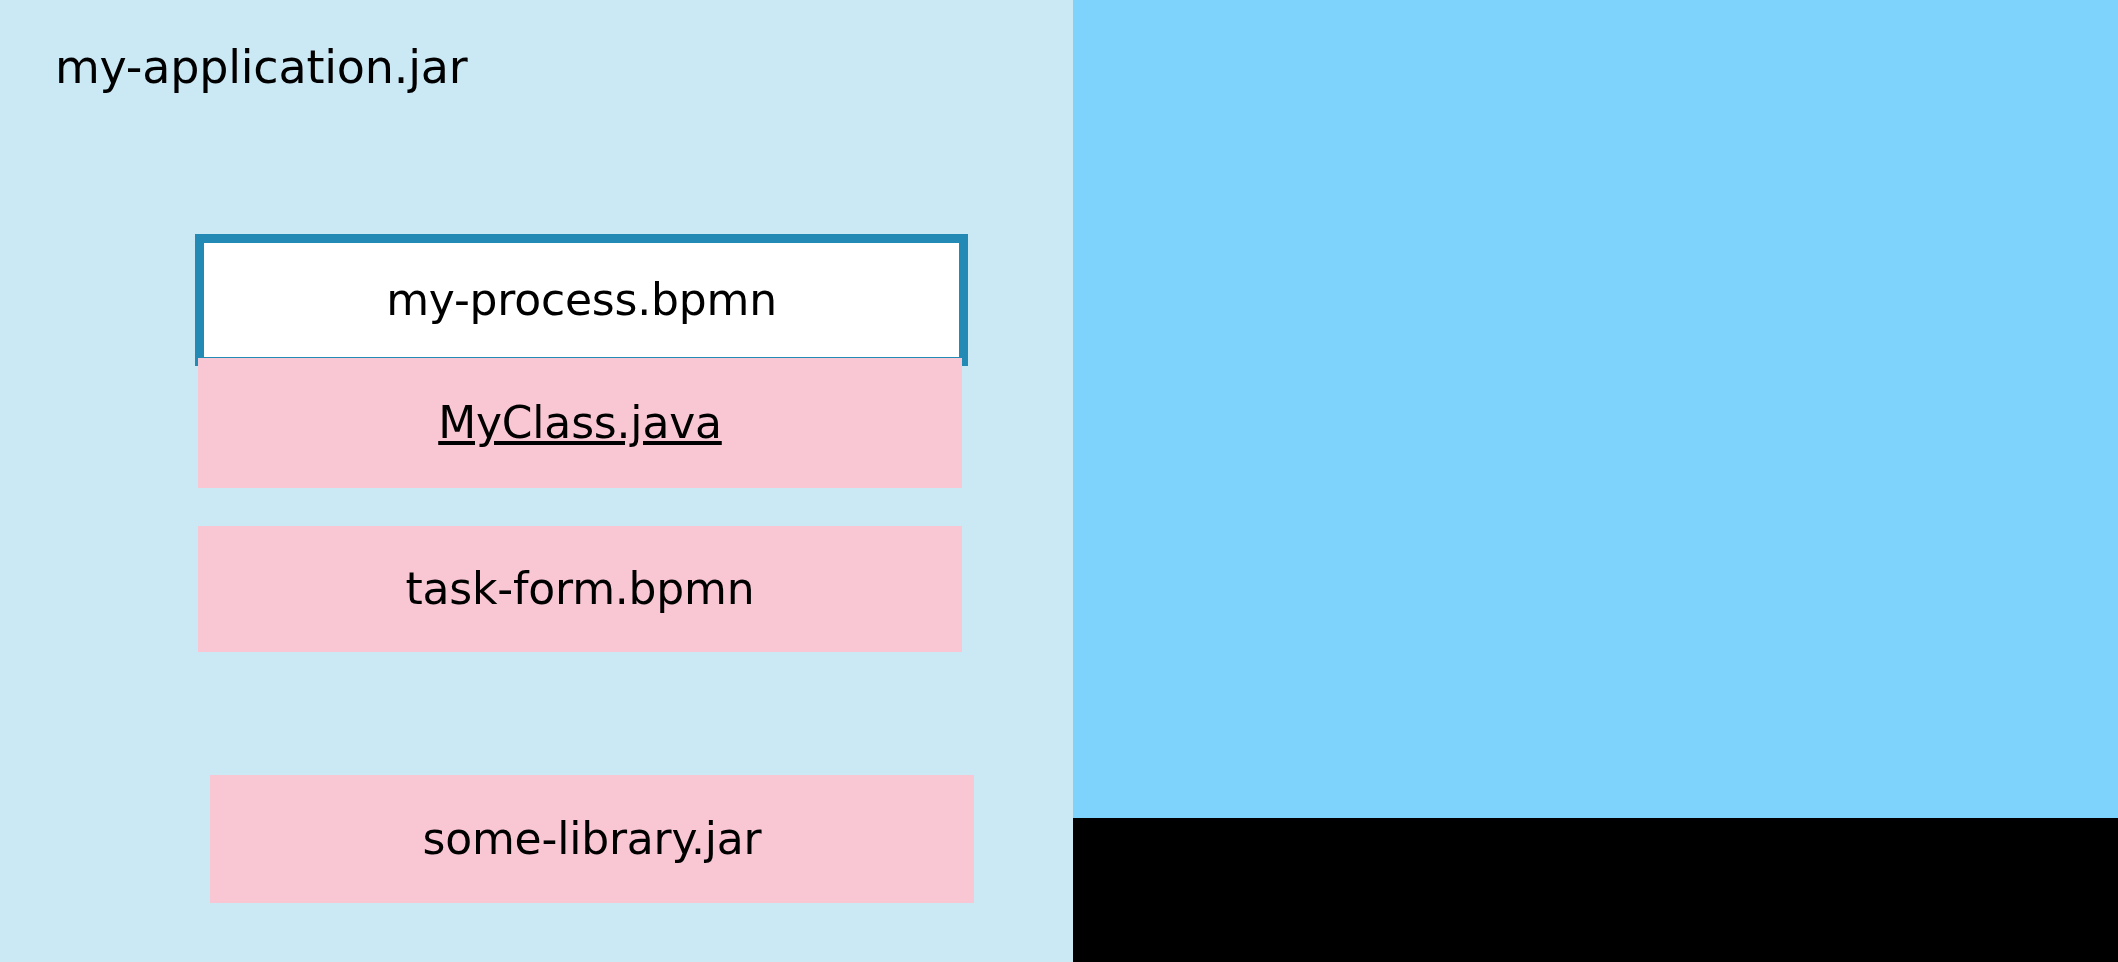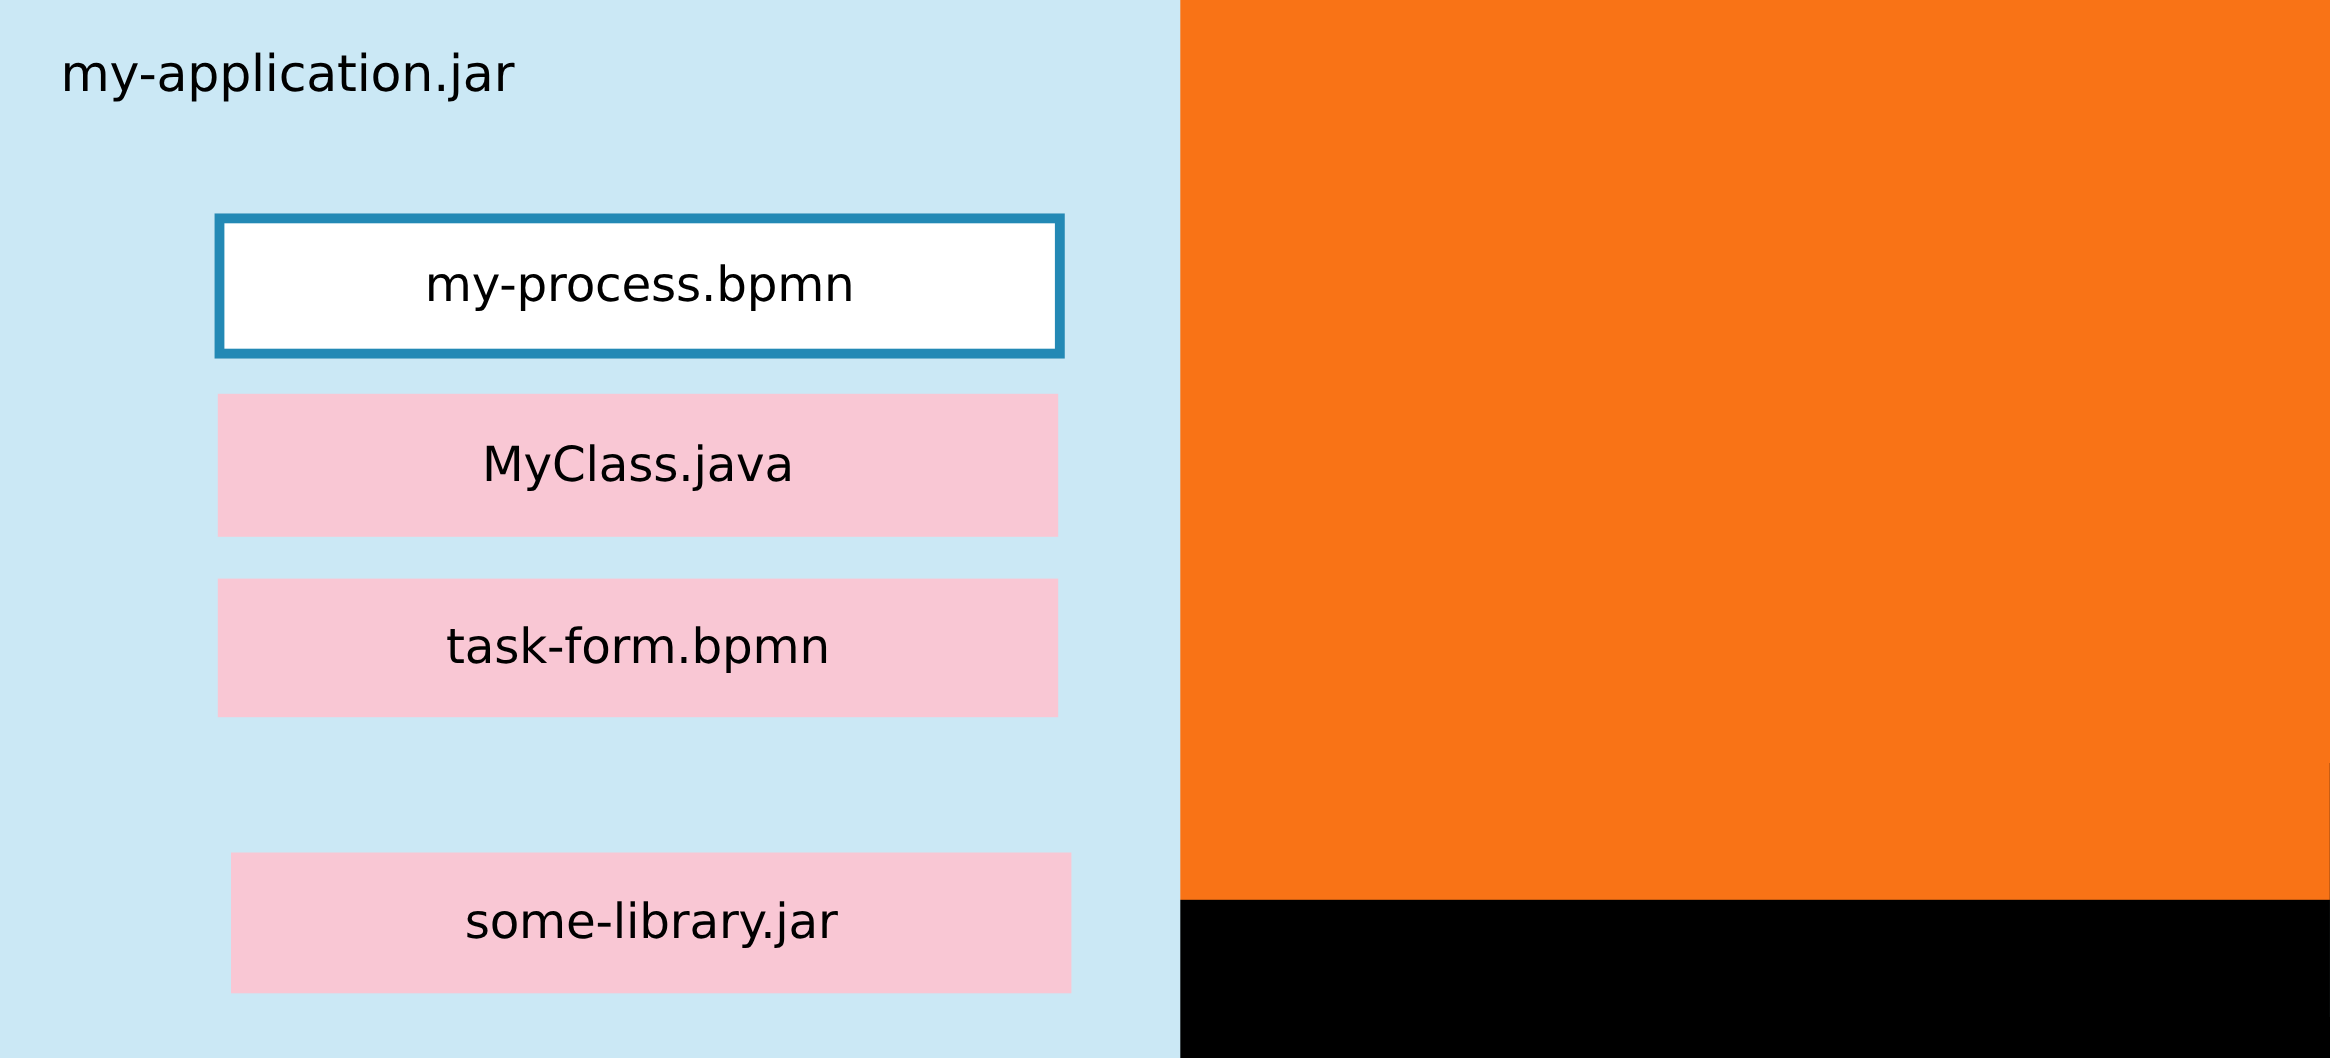--- a/index.html
+++ b/index.html
@@ -10,21 +10,21 @@
   body {
     width: 2118px;
     height: 962px;
     overflow: hidden;
     font-family: "DejaVu Sans", sans-serif;
   }
   #canvas {
     position: relative;
     width: 2118px;
     height: 818px;
-    background: #f97316;
+    background: #7dd3fc;
   }
   
   #jar-panel {
     position: absolute;
     left: 0px;
     top: 0px;
     width: 1073px;
     height: 962px;
     background: #cbe8f5;
   }
@@ -46,28 +46,29 @@
     justify-content: center;
     color: #000000;
     font-size: 44px;
     line-height: 1.0;
     white-space: nowrap;
     letter-spacing: -0.2px;
   }
   .artifact-box.highlighted {
     background: #ffffff;
     border: 9px solid #2389b5;
+    margin-top: 40px;
   }
   .artifact-box.plain {
     background: #f9c7d4;
     border: none;
   }
   
   #box-0 { left: 195px; top: 194px;  width: 773px; height: 132px; }
-  #box-1 { left: 198px; top: 358px;  width: 764px; height: 130px; }
+  #box-1 { left: 198px; top: 358px;  width: 764px; height: 130px; text-decoration: underline; }
   #box-2 { left: 198px; top: 526px;  width: 764px; height: 126px; }
   #box-3 { left: 210px; top: 775px;  width: 764px; height: 128px; }
 </style>
 </head>
 <body>
 
 <div id="canvas">
 
   <div id="jar-panel">
 

